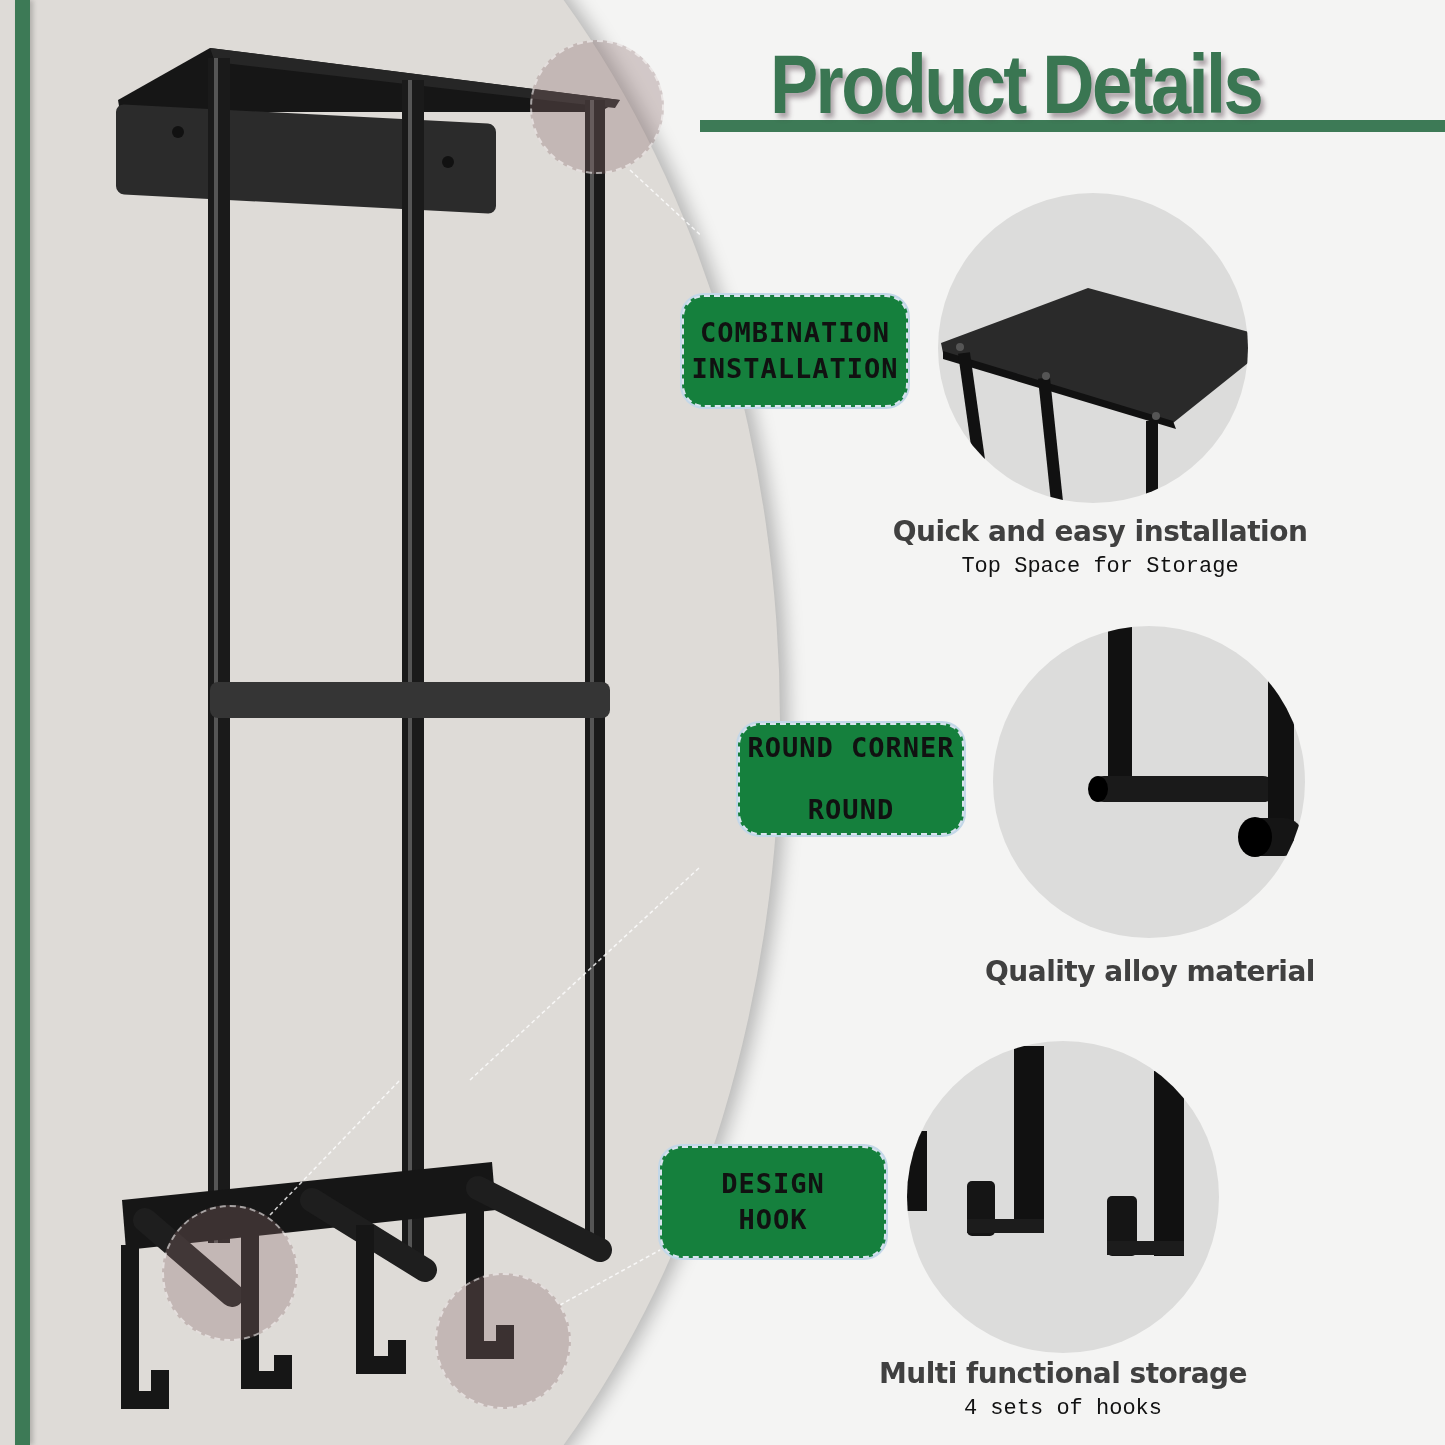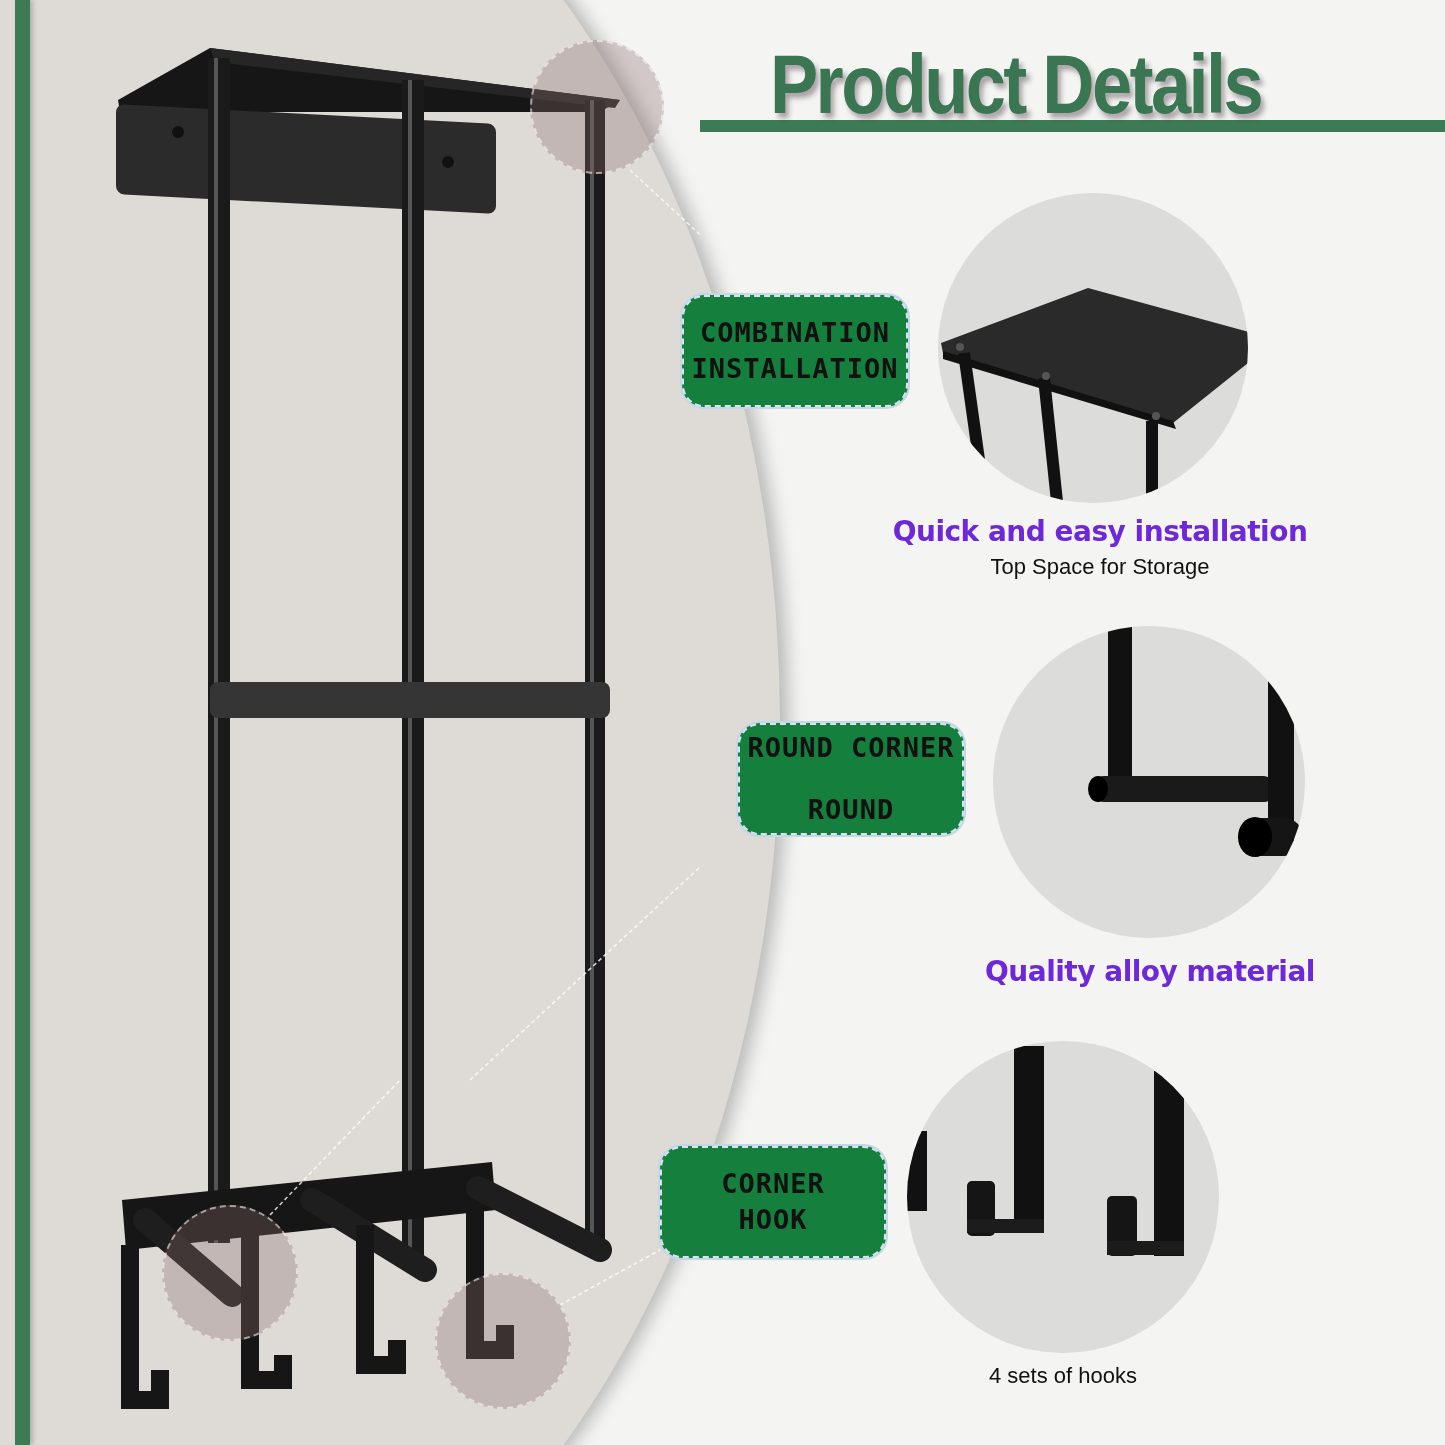--- a/index.html
+++ b/index.html
@@ -5,22 +5,22 @@
   html, body { margin:0; padding:0; }
   body { width:1445px; height:1445px; position:relative; overflow:hidden; background:#f4f4f3; font-family:"DejaVu Sans", sans-serif; }
   .left-bg { position:absolute; left:-700px; top:-300px; width:1480px; height:2045px; border-radius:50%; background:#dedbd7; box-shadow: 8px 0 18px rgba(0,0,0,0.25); }
   .left-stripe { position:absolute; left:15px; top:0; width:15px; height:1445px; background:#3d7a56; box-shadow: 3px 0 5px rgba(0,0,0,0.2); }
   .title-bar { position:absolute; left:700px; top:120px; width:745px; height:12px; background:#3d7a56; }
   .title { position:absolute; left:770px; top:42px; font-family:"Liberation Sans", sans-serif; font-weight:bold; font-size:84px; color:#3a7652; letter-spacing:-3px; transform:scaleX(0.86); transform-origin:left top; text-shadow: 4px 5px 6px rgba(80,60,70,0.45), 0 0 3px #fff; line-height:1; white-space:nowrap; }
   .product { position:absolute; left:0; top:0; width:700px; height:1445px; }
   .badge { position:absolute; background:#15803d; border:2px dashed #d8e3ee; border-radius:22px; box-shadow: 0 0 0 2px #c3d7e8; display:flex; flex-direction:column; align-items:center; justify-content:center; font-family:"DejaVu Sans Mono", monospace; font-weight:bold; color:#111; font-size:27px; letter-spacing:1px; line-height:1.35; text-align:center; }
   .circle { position:absolute; border-radius:50%; background:#dcdcdb; overflow:hidden; }
   .caption { position:absolute; text-align:center; width:420px; }
-  .caption .h { font-family:"DejaVu Sans", sans-serif; font-weight:bold; color:#6d28d9; font-size:28px; letter-spacing:-0.5px; }
-  .caption .s { font-family:Liberation Sans, sans-serif; color:#111; font-size:22px; margin-top:6px; }
+  .caption .h { font-family:"DejaVu Sans", sans-serif; font-weight:bold; color:#404040; font-size:28px; letter-spacing:-0.5px; }
+  .caption .s { font-family:Liberation Mono, monospace; color:#111; font-size:22px; margin-top:6px; }
   .zoom-dot { position:absolute; border-radius:50%; background:rgba(140,110,110,0.32); border:2px dashed rgba(255,255,255,0.55); }
   svg { position:absolute; left:0; top:0; }
 </style>
 </head>
 <body>
 
 <div class="left-bg"></div>
 <div class="left-stripe"></div>
 
 <div class="title-bar"></div>
@@ -68,21 +68,21 @@
 
 <div class="badge" style="left:682px;top:295px;width:222px;height:108px;">
   <span>COMBINATION</span>
   <span>INSTALLATION</span>
 </div>
 <div class="badge" style="left:738px;top:723px;width:222px;height:108px;gap:26px;">
   <span>ROUND CORNER</span>
   <span>ROUND</span>
 </div>
 <div class="badge" style="left:660px;top:1146px;width:222px;height:108px;">
-  <span>CORNER</span>
+  <span>DESIGN</span>
   <span>HOOK</span>
 </div>
 
 <div class="circle" style="left:938px;top:193px;width:310px;height:310px;">
   <svg width="310" height="310" viewBox="0 0 310 310">
     <polygon points="3,150 150,95 315,140 310,170 235,230 5,160" fill="#2a2a2a"></polygon>
     <polygon points="5,158 235,228 238,236 5,166" fill="#111"></polygon>
     <rect x="20" y="160" width="12" height="150" fill="#111" transform="rotate(-8 26 160)"></rect>
     <rect x="100" y="185" width="12" height="140" fill="#111" transform="rotate(-6 106 185)"></rect>
     <rect x="208" y="228" width="12" height="90" fill="#111"></rect>
@@ -116,14 +116,15 @@
     <rect x="107" y="5" width="30" height="185" fill="#111"></rect>
     <path d="M60 155 L60 190 L137 185" stroke="#111" stroke-width="0" fill="none"></path>
     <rect x="60" y="140" width="28" height="55" rx="5" fill="#151515"></rect>
     <rect x="60" y="178" width="77" height="14" fill="#1c1c1c"></rect>
     <rect x="247" y="30" width="30" height="185" fill="#111"></rect>
     <rect x="200" y="155" width="30" height="60" rx="5" fill="#151515"></rect>
     <rect x="200" y="200" width="77" height="14" fill="#1c1c1c"></rect>
   </svg>
 </div>
 <div class="caption" style="left:853px;top:1357px;">
+  <div class="h">Multi functional storage</div>
   <div class="s">4 sets of hooks</div>
 </div>
 
 </body></html>

